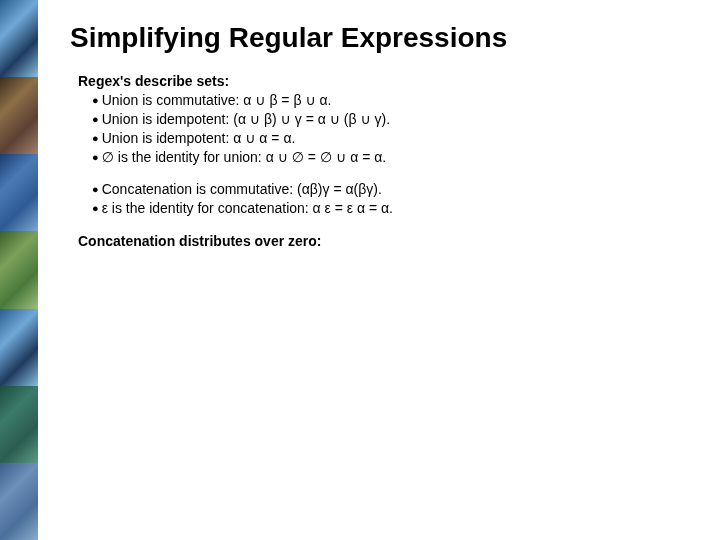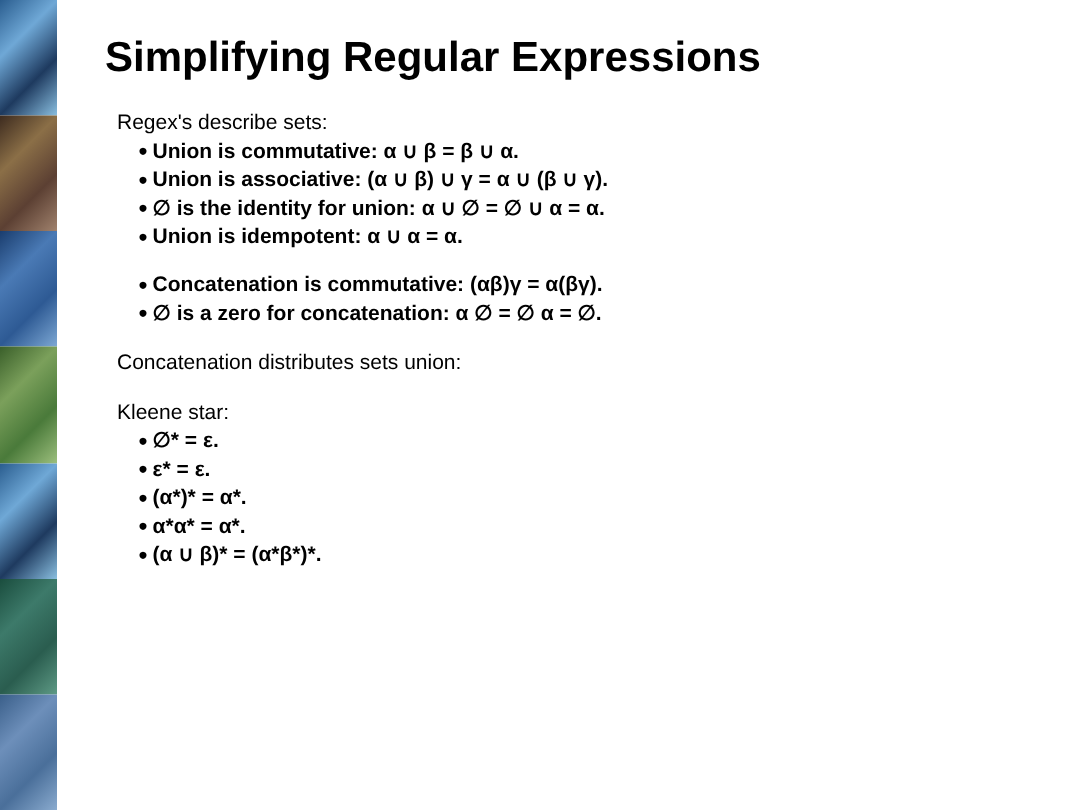--- a/index.html
+++ b/index.html
@@ -45,25 +45,25 @@
     margin-bottom: 18px;
     margin-left: -8px;
   }
   .section {
     margin-bottom: 14px;
     font-size: 14px;
     line-height: 1.35;
     color: #000;
   }
   .section-head {
-    font-weight: normal;
+    font-weight: bold;
   }
   .bullet {
     padding-left: 14px;
-    font-weight: bold;
+    font-weight: normal;
   }
   .bullet::before {
     content: "● ";
     font-weight: normal;
     font-size: 11px;
     vertical-align: 1px;
   }
 </style>
 </head>
 <body>
@@ -77,35 +77,27 @@
   <div class="sidebar-tile t6"></div>
   <div class="sidebar-tile t7"></div>
 </div>
 
 <div class="content">
   <h1>Simplifying Regular Expressions</h1>
 
   <div class="section">
     <div class="section-head">Regex's describe sets:</div>
     <div class="bullet">Union is commutative:  α ∪ β = β ∪ α.</div>
-    <div class="bullet">Union is associative: (α ∪ β) ∪ γ = α ∪ (β ∪ γ).</div>
+    <div class="bullet">Union is idempotent: (α ∪ β) ∪ γ = α ∪ (β ∪ γ).</div>
+    <div class="bullet">Union is idempotent:  α ∪ α = α.</div>
     <div class="bullet">∅ is the identity for union:  α ∪ ∅ = ∅ ∪ α = α.</div>
-    <div class="bullet">Union is idempotent:  α ∪ α = α.</div>
   </div>
 
   <div class="section">
     <div class="bullet">Concatenation is commutative:  (αβ)γ = α(βγ).</div>
-    <div class="bullet">∅ is a zero for concatenation:  α ∅ = ∅ α = ∅.</div>
+    <div class="bullet">ε is the identity for concatenation:  α ε = ε α = α.</div>
   </div>
 
   <div class="section">
-    <div class="section-head">Concatenation distributes sets union:</div>
+    <div class="section-head">Concatenation distributes over zero:</div>
   </div>
 
-  <div class="section">
-    <div class="section-head">Kleene star:</div>
-    <div class="bullet">∅* = ε.</div>
-    <div class="bullet">ε* = ε.</div>
-    <div class="bullet">(α*)* = α*.</div>
-    <div class="bullet">α*α* = α*.</div>
-    <div class="bullet">(α ∪ β)* = (α*β*)*.</div>
-  </div>
 </div>
 
 </body></html>

